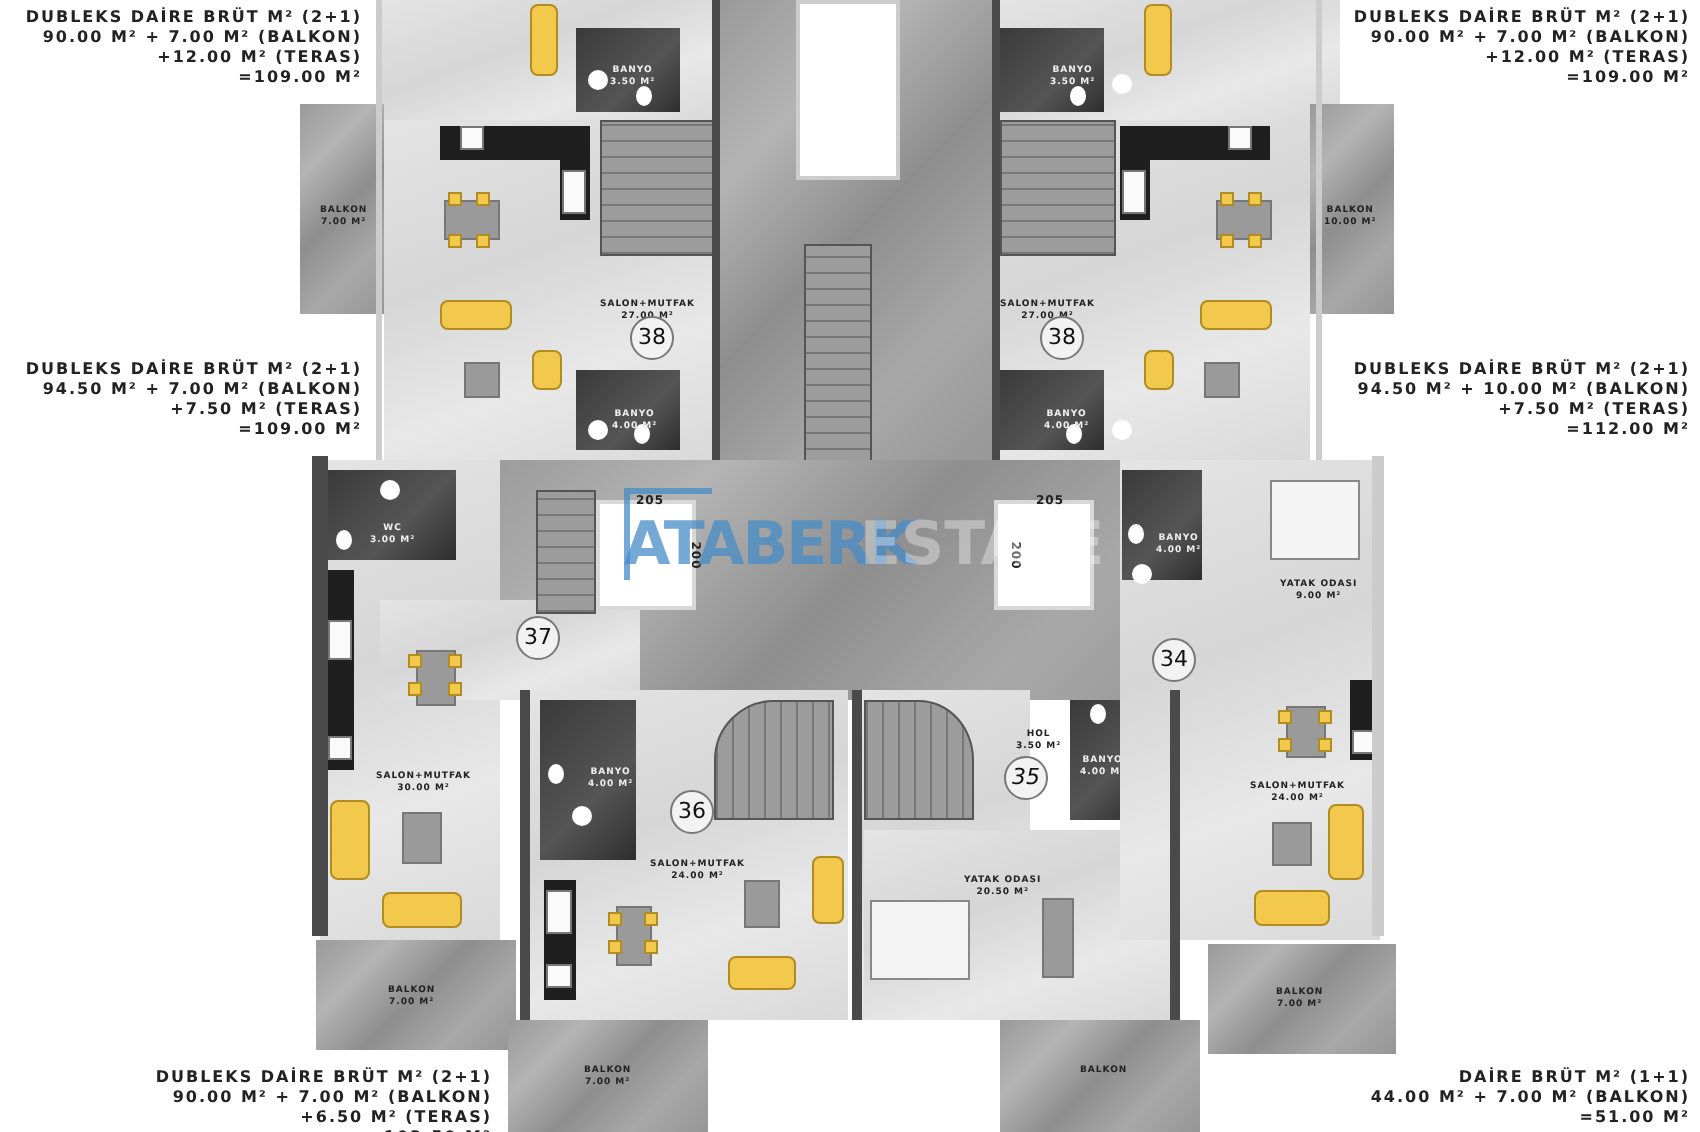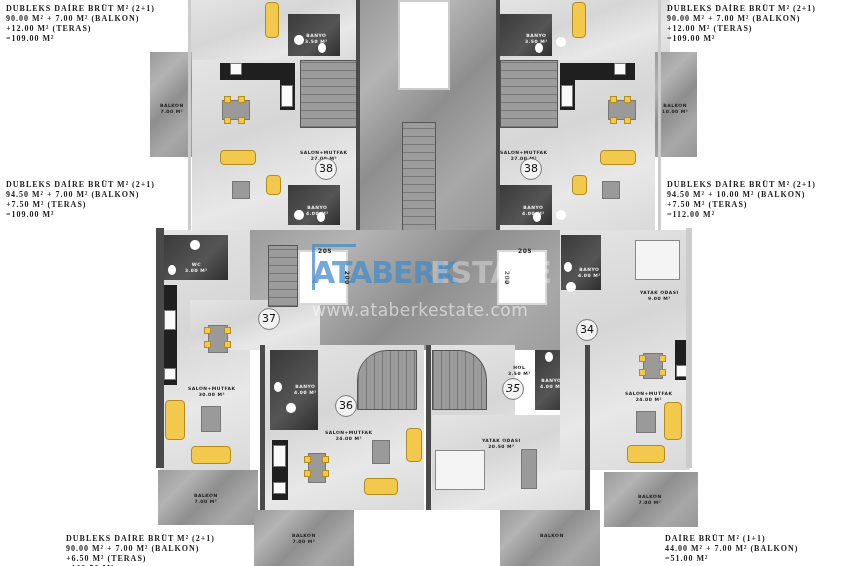--- a/index.html
+++ b/index.html
@@ -6,21 +6,21 @@
   html, body { width: 850px; height: 566px; overflow: hidden; background: #ffffff; }
   body { position: relative; font-family: "DejaVu Sans", sans-serif; }
   .plan { position: absolute; left: 0; top: 0; width: 850px; height: 566px; }
 
   .marble { background: linear-gradient(135deg, #9a9a9a 0%, #b4b4b4 25%, #8e8e8e 50%, #a8a8a8 75%, #969696 100%); }
   .floor { background: linear-gradient(160deg, #e4e4e4 0%, #d6d6d6 40%, #e8e8e8 70%, #d9d9d9 100%); }
   .wall { background: #4a4a4a; position: absolute; }
   .dark { background: linear-gradient(135deg, #3a3a3a, #555 60%, #2e2e2e); }
   .abs { position: absolute; }
 
-  .area-text { position: absolute; text-align: left; font-weight: bold; color: #222; font-size: 8px; line-height: 10px; letter-spacing: 1px; white-space: nowrap; font-family: Liberation Serif, serif; }
+  .area-text { position: absolute; text-align: right; font-weight: bold; color: #222; font-size: 8px; line-height: 10px; letter-spacing: 1px; white-space: nowrap; }
   .room-label { position: absolute; text-align: center; font-size: 4.5px; line-height: 5.5px; color: #222; font-weight: bold; letter-spacing: 0.5px; white-space: nowrap; }
   .room-label.light { color: #eee; }
   .unit-num { position: absolute; width: 22px; height: 22px; border-radius: 50%; border: 1px solid #777; background: #f2f2f2; font-size: 11px; line-height: 20px; text-align: center; color: #111; }
 
   .sofa { position: absolute; background: #f2c94c; border: 1px solid #b08d1e; border-radius: 4px; }
   .chair { position: absolute; width: 7px; height: 7px; background: #f2c94c; border: 1px solid #b08d1e; }
   .table { position: absolute; background: #9a9a9a; border: 1px solid #777; }
   .counter { position: absolute; background: #1f1f1f; }
   .appliance { position: absolute; background: #fafafa; border: 1px solid #777; }
   .stairs { position: absolute; background: repeating-linear-gradient(0deg, #777 0 1px, #9c9c9c 1px 8px); border: 1px solid #555; }
@@ -270,21 +270,20 @@
   <div class="wall" style="left:585px;top:345px;width:5px;height:165px;"></div>
 
   <div class="room-label" style="left:318px;top:248px;font-size:6px;">205</div>
   <div class="room-label" style="left:518px;top:248px;font-size:6px;">205</div>
   <div class="room-label" style="left:340px;top:275px;font-size:6px;transform:rotate(90deg);">200</div>
   <div class="room-label" style="left:500px;top:275px;font-size:6px;transform:rotate(90deg);">200</div>
 
   <div class="wm-house"></div>
   <div class="watermark-logo">ATABERK</div>
   <div class="watermark-logo2">ESTATE</div>
-  <div class="watermark-url">www.ataberkestate.com</div>
 
   <div class="area-text" style="left:6px;top:4px;width:175px;">
     <div>DUBLEKS DAİRE BRÜT M² (2+1)</div>
     <div>90.00 M² + 7.00 M² (BALKON)</div>
     <div>+12.00 M² (TERAS)</div>
     <div>=109.00 M²</div>
   </div>
   <div class="area-text" style="left:667px;top:4px;width:178px;">
     <div>DUBLEKS DAİRE BRÜT M² (2+1)</div>
     <div>90.00 M² + 7.00 M² (BALKON)</div>

